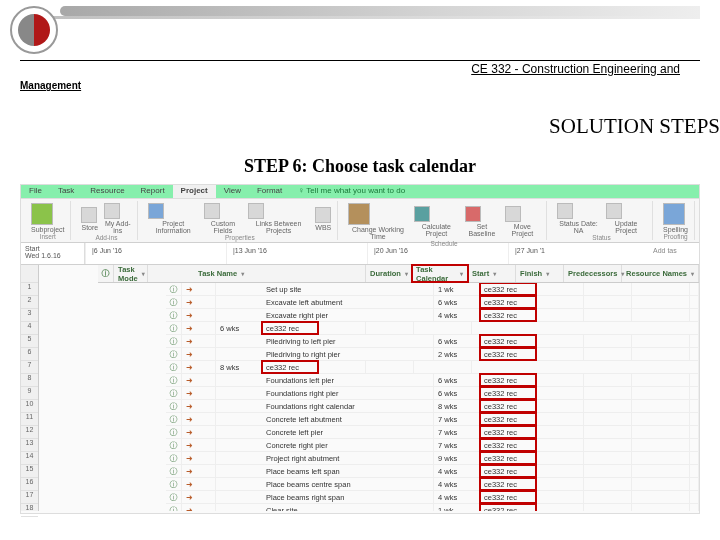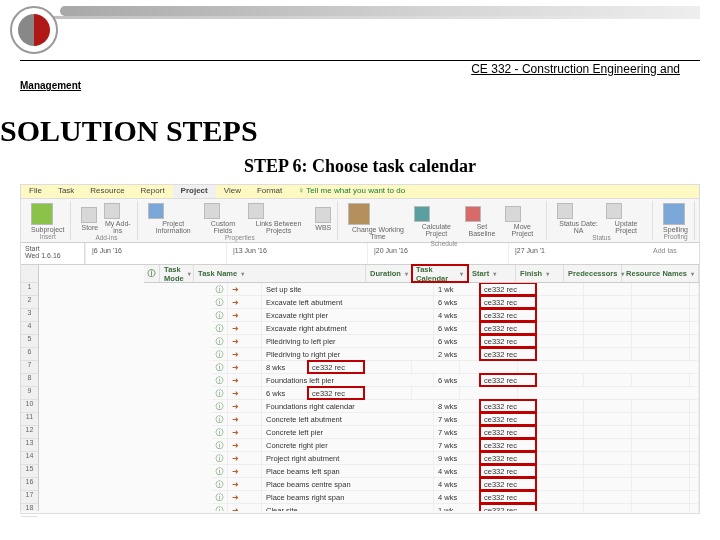--- a/index.html
+++ b/index.html
@@ -5,24 +5,24 @@
   * { box-sizing: border-box; margin: 0; padding: 0; }
   body { width: 720px; height: 540px; background: #fff; font-family: Arial, sans-serif; position: relative; overflow: hidden; }
   .top-deco { position: absolute; top: 0; left: 0; width: 100%; height: 60px; }
   .sweep { position: absolute; top: 6px; left: 60px; width: 640px; height: 10px; background: linear-gradient(90deg, #a8a8a8 0%, #d5d5d5 60%, #eee 100%); border-radius: 6px 0 0 6px; }
   .sweep2 { position: absolute; top: 16px; left: 40px; width: 660px; height: 3px; background: linear-gradient(90deg, #c0c0c0 0%, #eee 100%); }
   .logo { position: absolute; top: 6px; left: 10px; width: 48px; height: 48px; border: 2px solid #999; border-radius: 50%; background: #fff; display:flex; align-items:center; justify-content:center; }
   .logo-inner { width: 32px; height: 32px; border-radius: 50%; background: linear-gradient(90deg, #888 0 50%, #b01818 50% 100%); }
   .header-line { position: absolute; top: 60px; left: 20px; width: 680px; border-top: 1px solid #000; }
   .course { position: absolute; top: 62px; right: 40px; font-size: 12px; font-weight: normal; text-decoration: underline; }
   .mgmt { position: absolute; top: 80px; left: 20px; font-size: 10px; font-weight: bold; text-decoration: underline; }
-  .title { position: absolute; top: 114px; width: 100%; text-align: left; font-family: "Times New Roman", serif; font-size: 30px; font-weight: bold; }
+  .title { position: absolute; top: 114px; width: 100%; text-align: right; font-family: "Times New Roman", serif; font-size: 21px; font-weight: normal; }
   .subtitle { position: absolute; top: 156px; width: 100%; text-align: center; font-family: "Times New Roman", serif; font-size: 18px; font-weight: bold; }
   .shot { position: absolute; top: 184px; left: 20px; width: 680px; height: 330px; border: 1px solid #ddd; background: #fafafa; font-size: 8px; color: #333; }
-  .ribbon-tabs { display:flex; height: 14px; background:#fef9c3; border-bottom:1px solid #ddd; }
+  .ribbon-tabs { display:flex; height: 14px; background:#86efac; border-bottom:1px solid #ddd; }
   .ribbon-tabs div { padding: 1px 8px; color:#444; }
   .ribbon-tabs .active { background:#f0f0f0; font-weight:bold; }
   .ribbon-tabs .tell { color:#1a7a3a; }
   .ribbon { display:flex; height:44px; background:#f6f6f6; border-bottom:1px solid #d0d0d0; gap:4px; padding:2px 4px; }
   .rgroup { border-right:1px solid #e0e0e0; display:flex; flex-direction:column; justify-content:space-between; padding:2px 6px; }
   .rbtns { display:flex; gap:6px; align-items:center; }
   .ricon { width:16px; height:16px; background:#d8d8d8; border:1px solid #bbb; }
   .ricon.big { width:22px; height:22px; }
   .ricon.green { background:#8bc34a; }
   .ricon.blue { background:#7aa6d8; }
@@ -37,21 +37,21 @@
   .timeline-right div { flex:1; padding:4px 6px; font-size:7px; color:#555; border-left:1px solid #eee; }
   .addtask { width:50px; padding:4px 4px; font-size:7px; color:#888; }
   .grid { display:flex; height:246px; }
   .rownums { width:18px; background:#f0f0f0; border-right:1px solid #ccc; }
   .rownums div { height:13px; font-size:7px; color:#666; text-align:center; border-bottom:1px solid #e0e0e0; }
   .cols { flex:1; display:flex; flex-direction:column;align-items:flex-end; }
   .colhdr { display:flex; height:18px; background:#f4f4f4; border-bottom:1px solid #ccc; font-size:7.5px; color:#3a6a3a; font-weight:600; }
   .colhdr > div { border-right:1px solid #ddd; padding:2px 4px; display:flex; align-items:center; gap:2px; }
   .c-ind { width:16px; justify-content:center; }
   .c-mode { width:34px; }
-  .c-name { width:172px; }
+  .c-name { width:172px;margin-left:46px; }
   .c-dur { width:46px; }
   .c-cal { width:56px; outline:2px solid #c00000; outline-offset:-1px; }
   .c-start { width:48px; }
   .c-fin { width:48px; }
   .c-pred { width:58px; }
   .c-res { flex:1; }
   .rows { flex:1; overflow:hidden; }
   .row { display:flex; height:13px; border-bottom:1px solid #eee; font-size:7.5px; color:#333; }
   .row > div { border-right:1px solid #eee; padding:0 4px; display:flex; align-items:center; overflow:hidden; white-space:nowrap; }
   .row .c-ind { color:#7a9a7a; }
@@ -270,21 +270,20 @@
             <div class="c-pred"></div>
             <div class="c-res"></div>
           </div>
           <div class="row">
             <div class="c-ind">
               <span class="info-ico"></span>
             </div>
             <div class="c-mode">
               <span class="arrow-ico"></span>
             </div>
-            <div class="c-name">Excavate right abutment</div>
             <div class="c-dur">6 wks</div>
             <div class="c-cal">ce332 rec</div>
             <div class="c-start"></div>
             <div class="c-fin"></div>
             <div class="c-pred"></div>
             <div class="c-res"></div>
           </div>
           <div class="row">
             <div class="c-ind">
               <span class="info-ico"></span>
@@ -344,20 +343,21 @@
             <div class="c-pred"></div>
             <div class="c-res"></div>
           </div>
           <div class="row">
             <div class="c-ind">
               <span class="info-ico"></span>
             </div>
             <div class="c-mode">
               <span class="arrow-ico"></span>
             </div>
+            <div class="c-name">Foundations right pier</div>
             <div class="c-dur">6 wks</div>
             <div class="c-cal">ce332 rec</div>
             <div class="c-start"></div>
             <div class="c-fin"></div>
             <div class="c-pred"></div>
             <div class="c-res"></div>
           </div>
           <div class="row">
             <div class="c-ind">
               <span class="info-ico"></span>

